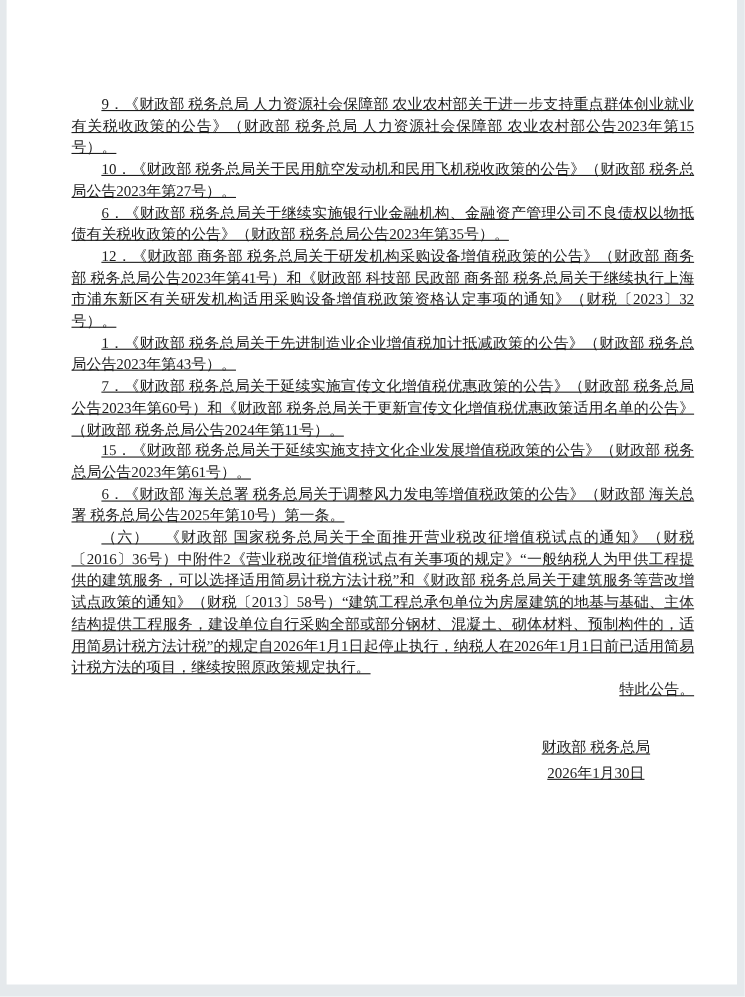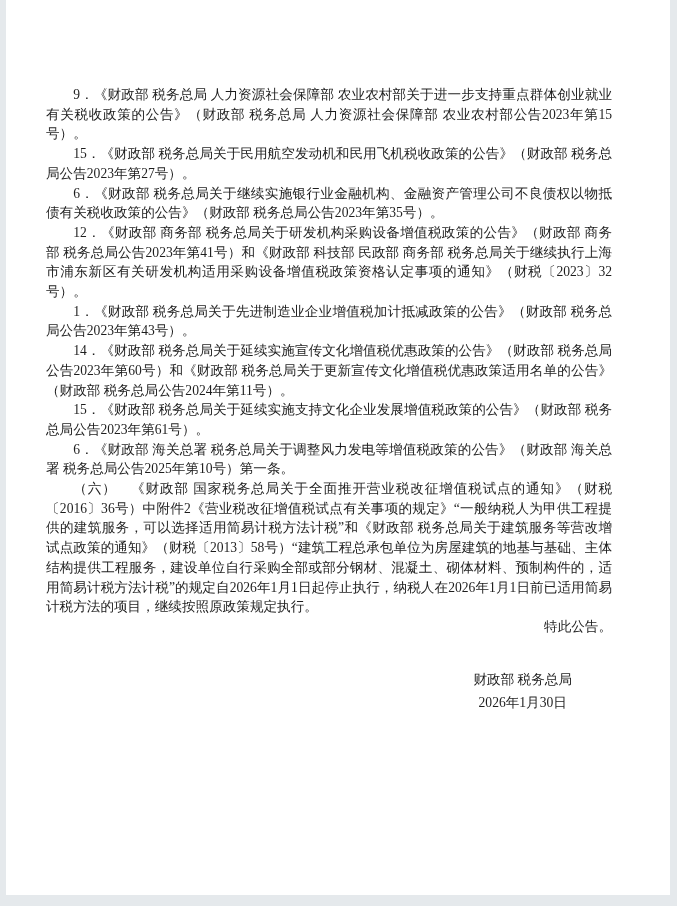--- a/index.html
+++ b/index.html
@@ -19,24 +19,25 @@
   .page {
     position: absolute;
     left: 6px;
     top: 0;
     width: 664px;
     height: 895px;
     background: #ffffff;
   }
   .doc-area {
     position: absolute;
-    left: 40px;
+    left: 59px;
     top: 85px;
     width: 566px;
     color: #1d1d1d;
+    text-decoration: underline;
   }
   .para {
     margin: 0;
     text-indent: 2em;
     text-align: justify;
     font-size: 13.6px;
     line-height: 19.7px;
     color: #1d1d1d;
   }
   .closing {
@@ -52,25 +53,25 @@
   }
 </style>
 </head>
 <body>
 
 <div class="viewer">
   <div class="page">
     <div class="doc-area">
       <div>
           <p class="para">9．《财政部 税务总局 人力资源社会保障部 农业农村部关于进一步支持重点群体创业就业有关税收政策的公告》（财政部 税务总局 人力资源社会保障部 农业农村部公告2023年第15号）。</p>
-          <p class="para">15．《财政部 税务总局关于民用航空发动机和民用飞机税收政策的公告》（财政部 税务总局公告2023年第27号）。</p>
+          <p class="para">10．《财政部 税务总局关于民用航空发动机和民用飞机税收政策的公告》（财政部 税务总局公告2023年第27号）。</p>
           <p class="para">6．《财政部 税务总局关于继续实施银行业金融机构、金融资产管理公司不良债权以物抵债有关税收政策的公告》（财政部 税务总局公告2023年第35号）。</p>
           <p class="para">12．《财政部 商务部 税务总局关于研发机构采购设备增值税政策的公告》（财政部 商务部 税务总局公告2023年第41号）和《财政部 科技部 民政部 商务部 税务总局关于继续执行上海市浦东新区有关研发机构适用采购设备增值税政策资格认定事项的通知》（财税〔2023〕32号）。</p>
           <p class="para">1．《财政部 税务总局关于先进制造业企业增值税加计抵减政策的公告》（财政部 税务总局公告2023年第43号）。</p>
-          <p class="para">14．《财政部 税务总局关于延续实施宣传文化增值税优惠政策的公告》（财政部 税务总局公告2023年第60号）和《财政部 税务总局关于更新宣传文化增值税优惠政策适用名单的公告》（财政部 税务总局公告2024年第11号）。</p>
+          <p class="para">7．《财政部 税务总局关于延续实施宣传文化增值税优惠政策的公告》（财政部 税务总局公告2023年第60号）和《财政部 税务总局关于更新宣传文化增值税优惠政策适用名单的公告》（财政部 税务总局公告2024年第11号）。</p>
           <p class="para">15．《财政部 税务总局关于延续实施支持文化企业发展增值税政策的公告》（财政部 税务总局公告2023年第61号）。</p>
           <p class="para">6．《财政部 海关总署 税务总局关于调整风力发电等增值税政策的公告》（财政部 海关总署 税务总局公告2025年第10号）第一条。</p>
           <p class="para">（六）　《财政部 国家税务总局关于全面推开营业税改征增值税试点的通知》（财税〔2016〕36号）中附件2《营业税改征增值税试点有关事项的规定》“一般纳税人为甲供工程提供的建筑服务，可以选择适用简易计税方法计税”和《财政部 税务总局关于建筑服务等营改增试点政策的通知》（财税〔2013〕58号）“建筑工程总承包单位为房屋建筑的地基与基础、主体结构提供工程服务，建设单位自行采购全部或部分钢材、混凝土、砌体材料、预制构件的，适用简易计税方法计税”的规定自2026年1月1日起停止执行，纳税人在2026年1月1日前已适用简易计税方法的项目，继续按照原政策规定执行。</p>
         </div>
       <p class="para closing">特此公告。</p>
       <div class="signature">
         <div>财政部 税务总局</div>
         <div>2026年1月30日</div>
       </div>
     </div>

